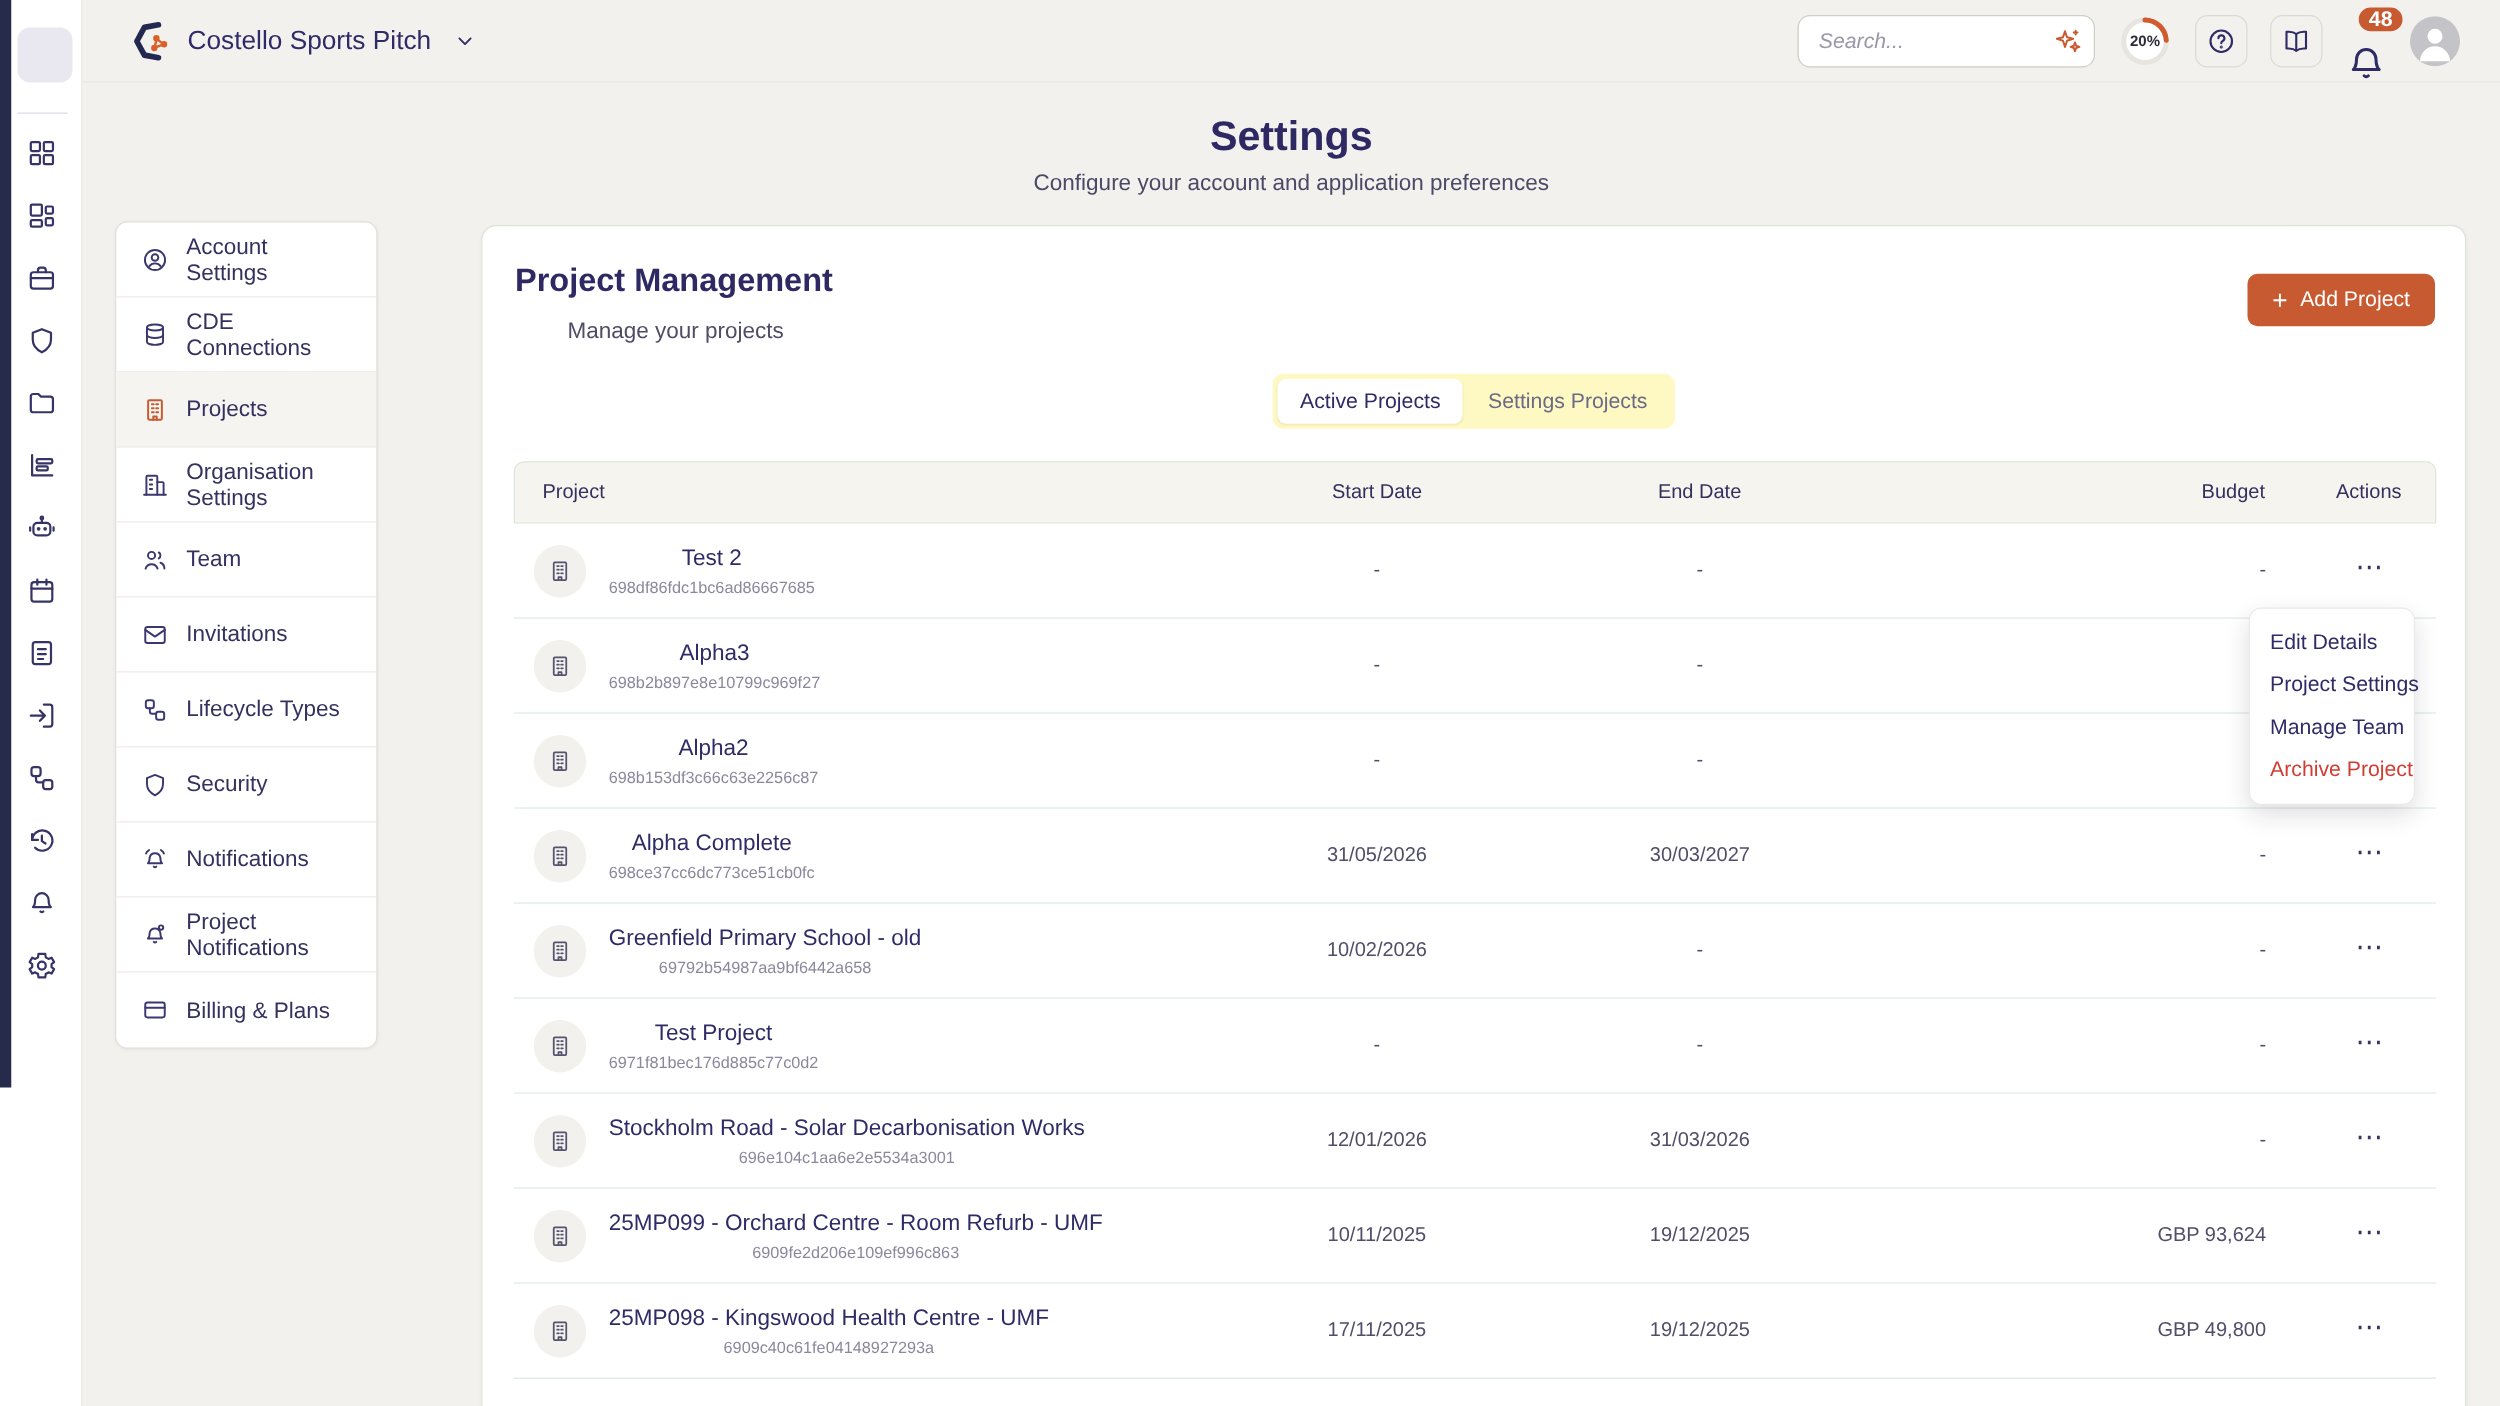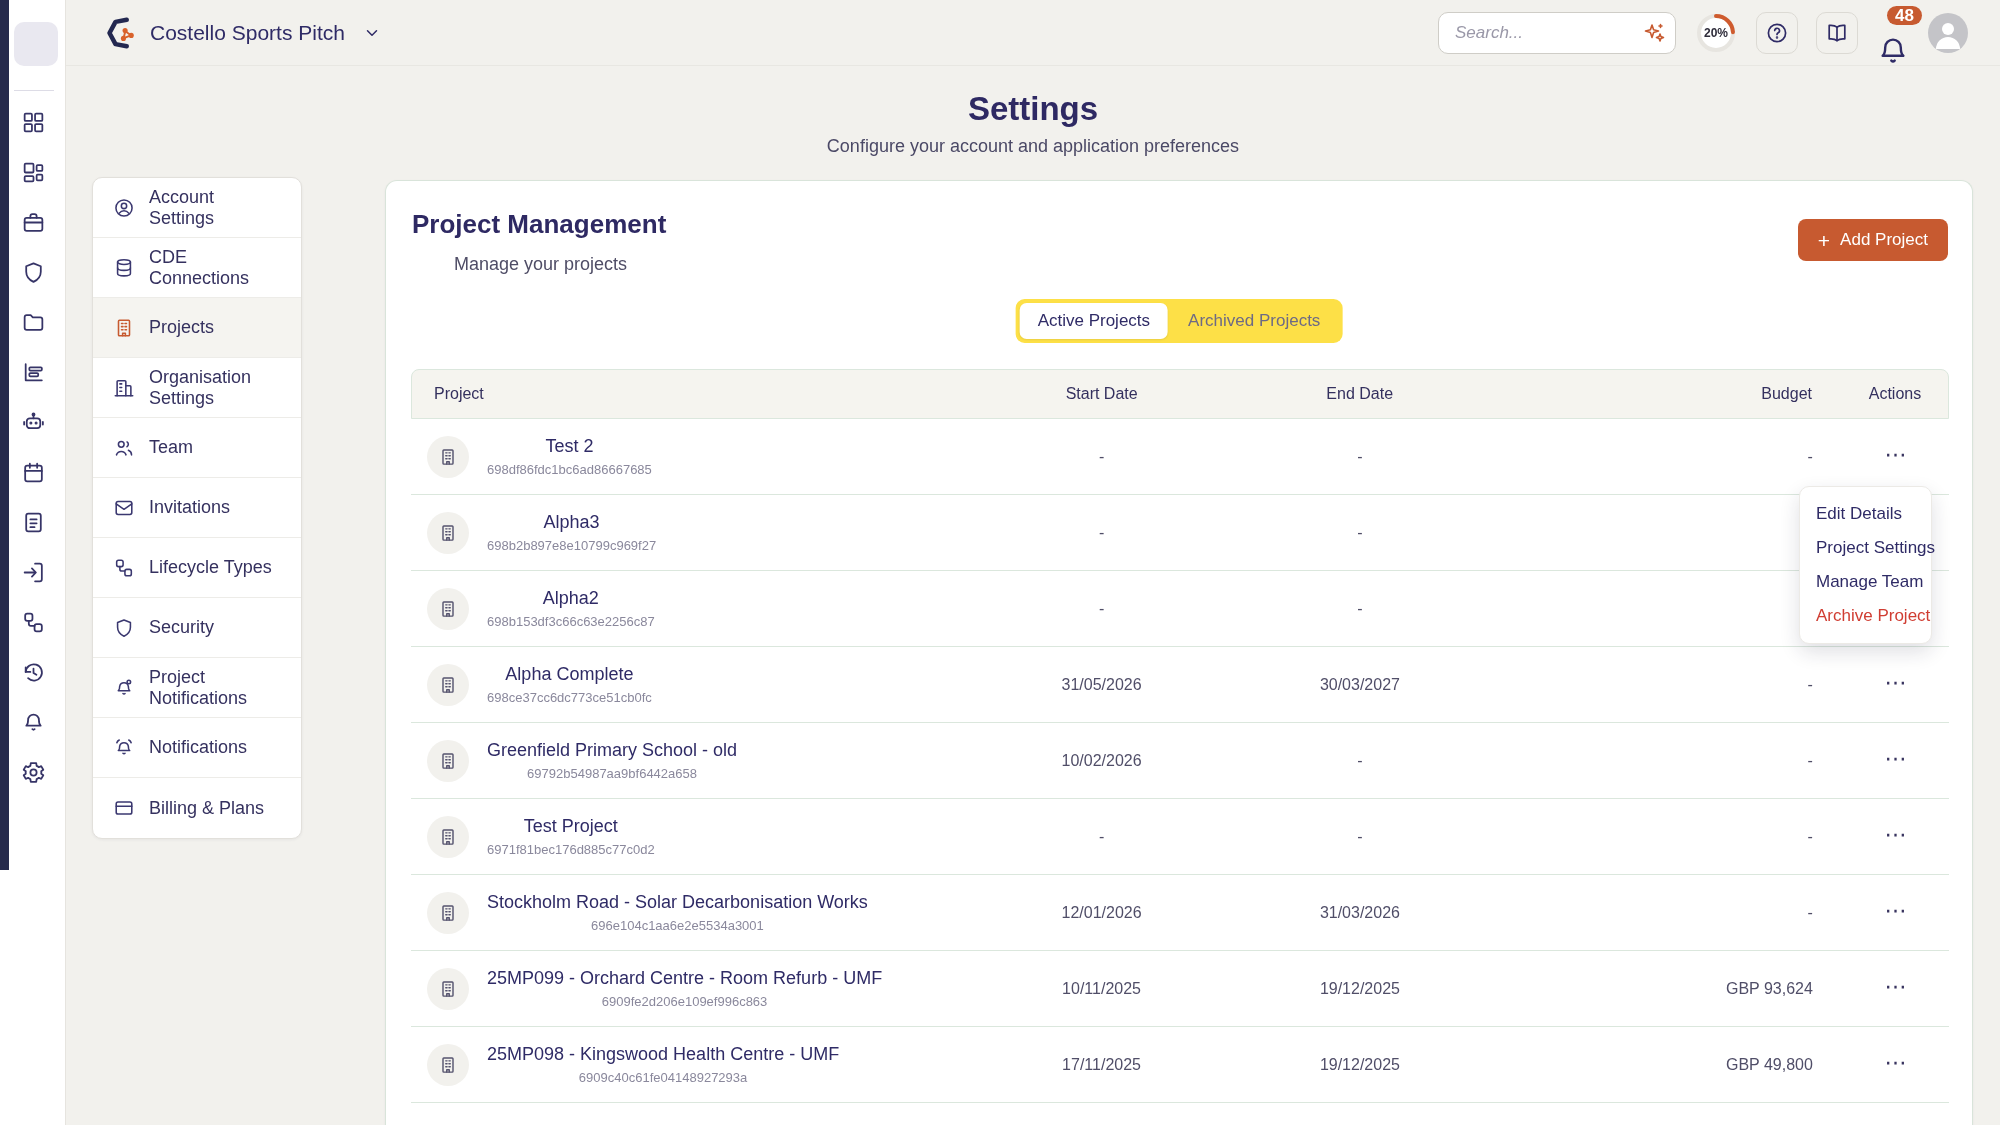--- a/index.html
+++ b/index.html
@@ -73,21 +73,21 @@
   .main-card{position:absolute;left:385px;top:180px;width:1588px;height:960px;background:#fff;
     border:1px solid #d9e4da;border-bottom:none;border-radius:12px 12px 0 0;
     box-shadow:0 1px 3px rgba(40,40,60,.05)}
   .main-head{font-size:26px;font-weight:bold;color:#2e2963;margin:28px 0 0 26px}
   .main-sub{font-size:18px;color:#4f4d66;margin:14px 11px 0 68px}
   .add-btn{position:absolute;right:24px;top:38px;background:var(--orange);color:#fff;border:none;
     border-radius:8px;height:42px;padding:0 20px;font-size:17px;display:flex;align-items:center;gap:10px;
     cursor:pointer;font-family:"Liberation Sans", sans-serif}
   .add-btn .plus{font-size:21px;font-weight:400;line-height:1}
 
-  .tabs{position:absolute;left:50%;transform:translateX(-50%);top:118px;background:#fde047;
+  .tabs{position:absolute;left:50%;transform:translateX(-50%);top:118px;background:#fef9c3;
     border-radius:9px;padding:4px;display:flex;gap:2px}
   .tab{font-size:17px;padding:8px 18px;border-radius:7px;color:#6d6a85;cursor:pointer;white-space:nowrap}
   .tab.active{background:#fff;color:var(--navy);font-weight:500;box-shadow:0 1px 2px rgba(0,0,0,.08)}
 
   
   .tablewrap{position:absolute;left:25px;top:188px;width:1538px}
   .t-head{display:grid;grid-template-columns:36.5% 16.8% 16.8% 23% 6.9%;height:50px;align-items:center;
     background:#f5f4ef;border:1px solid var(--mint);border-radius:8px 8px 0 0;
     font-size:16px;color:#34305e}
   .t-head .c0{padding-left:22px}
@@ -408,36 +408,36 @@
       <span class="ic">
         <svg viewBox="0 0 24 24">
           <path d="M12 3.2 19 6v5.2c0 4.4-2.9 7.8-7 9.8-4.1-2-7-5.4-7-9.8V6z"></path>
         </svg>
       </span>
       <span class="lbl">Security</span>
     </div>
     <div class="menu-item">
       <span class="ic">
         <svg viewBox="0 0 24 24">
+          <path d="M7.3 10a4.8 4.8 0 0 1 9.4 0c0 3.8 1.5 4.8 1.5 4.8H5.8s1.5-1 1.5-4.8z"></path>
+          <path d="M10.9 17.8a1.5 1.5 0 0 0 2.2 0"></path>
+          <path d="M4.2 6.3c.4-1.4 1.3-2.4 2.6-3M19.8 6.3c-.4-1.4-1.3-2.4-2.6-3"></path>
+        </svg>
+      </span>
+      <span class="lbl">Notifications</span>
+    </div>
+    <div class="menu-item">
+      <span class="ic">
+        <svg viewBox="0 0 24 24">
           <path d="M7.3 10.2a4.8 4.8 0 0 1 9.4 0c0 3.8 1.5 4.8 1.5 4.8H5.8s1.5-1 1.5-4.8z"></path>
           <path d="M10.9 18a1.5 1.5 0 0 0 2.2 0"></path>
           <circle cx="17.3" cy="5.5" r="1.9"></circle>
         </svg>
       </span>
       <span class="lbl">Project Notifications</span>
-    </div>
-    <div class="menu-item">
-      <span class="ic">
-        <svg viewBox="0 0 24 24">
-          <path d="M7.3 10a4.8 4.8 0 0 1 9.4 0c0 3.8 1.5 4.8 1.5 4.8H5.8s1.5-1 1.5-4.8z"></path>
-          <path d="M10.9 17.8a1.5 1.5 0 0 0 2.2 0"></path>
-          <path d="M4.2 6.3c.4-1.4 1.3-2.4 2.6-3M19.8 6.3c-.4-1.4-1.3-2.4-2.6-3"></path>
-        </svg>
-      </span>
-      <span class="lbl">Notifications</span>
     </div>
     <div class="menu-item">
       <span class="ic">
         <svg viewBox="0 0 24 24">
           <rect x="3.5" y="5.5" width="17" height="13" rx="2"></rect>
           <path d="M3.5 10h17"></path>
         </svg>
       </span>
       <span class="lbl">Billing &amp; Plans</span>
     </div>
@@ -447,21 +447,21 @@
   <h2 class="main-head">Project Management</h2>
   <div class="main-sub">Manage your projects</div>
 
   <button class="add-btn">
     <span class="plus">+</span>
     <span>Add Project</span>
   </button>
 
   <div class="tabs" id="tabs">
       <div class="tab active">Active Projects</div>
-      <div class="tab">Archived Projects</div>
+      <div class="tab">Settings Projects</div>
     </div>
 
   <div class="tablewrap">
     <div class="t-head" id="t-head">
         <div class="c0">Project</div>
         <div class="c1">Start Date</div>
         <div class="c2">End Date</div>
         <div class="c3">Budget</div>
         <div class="c4">Actions</div>
       </div>

